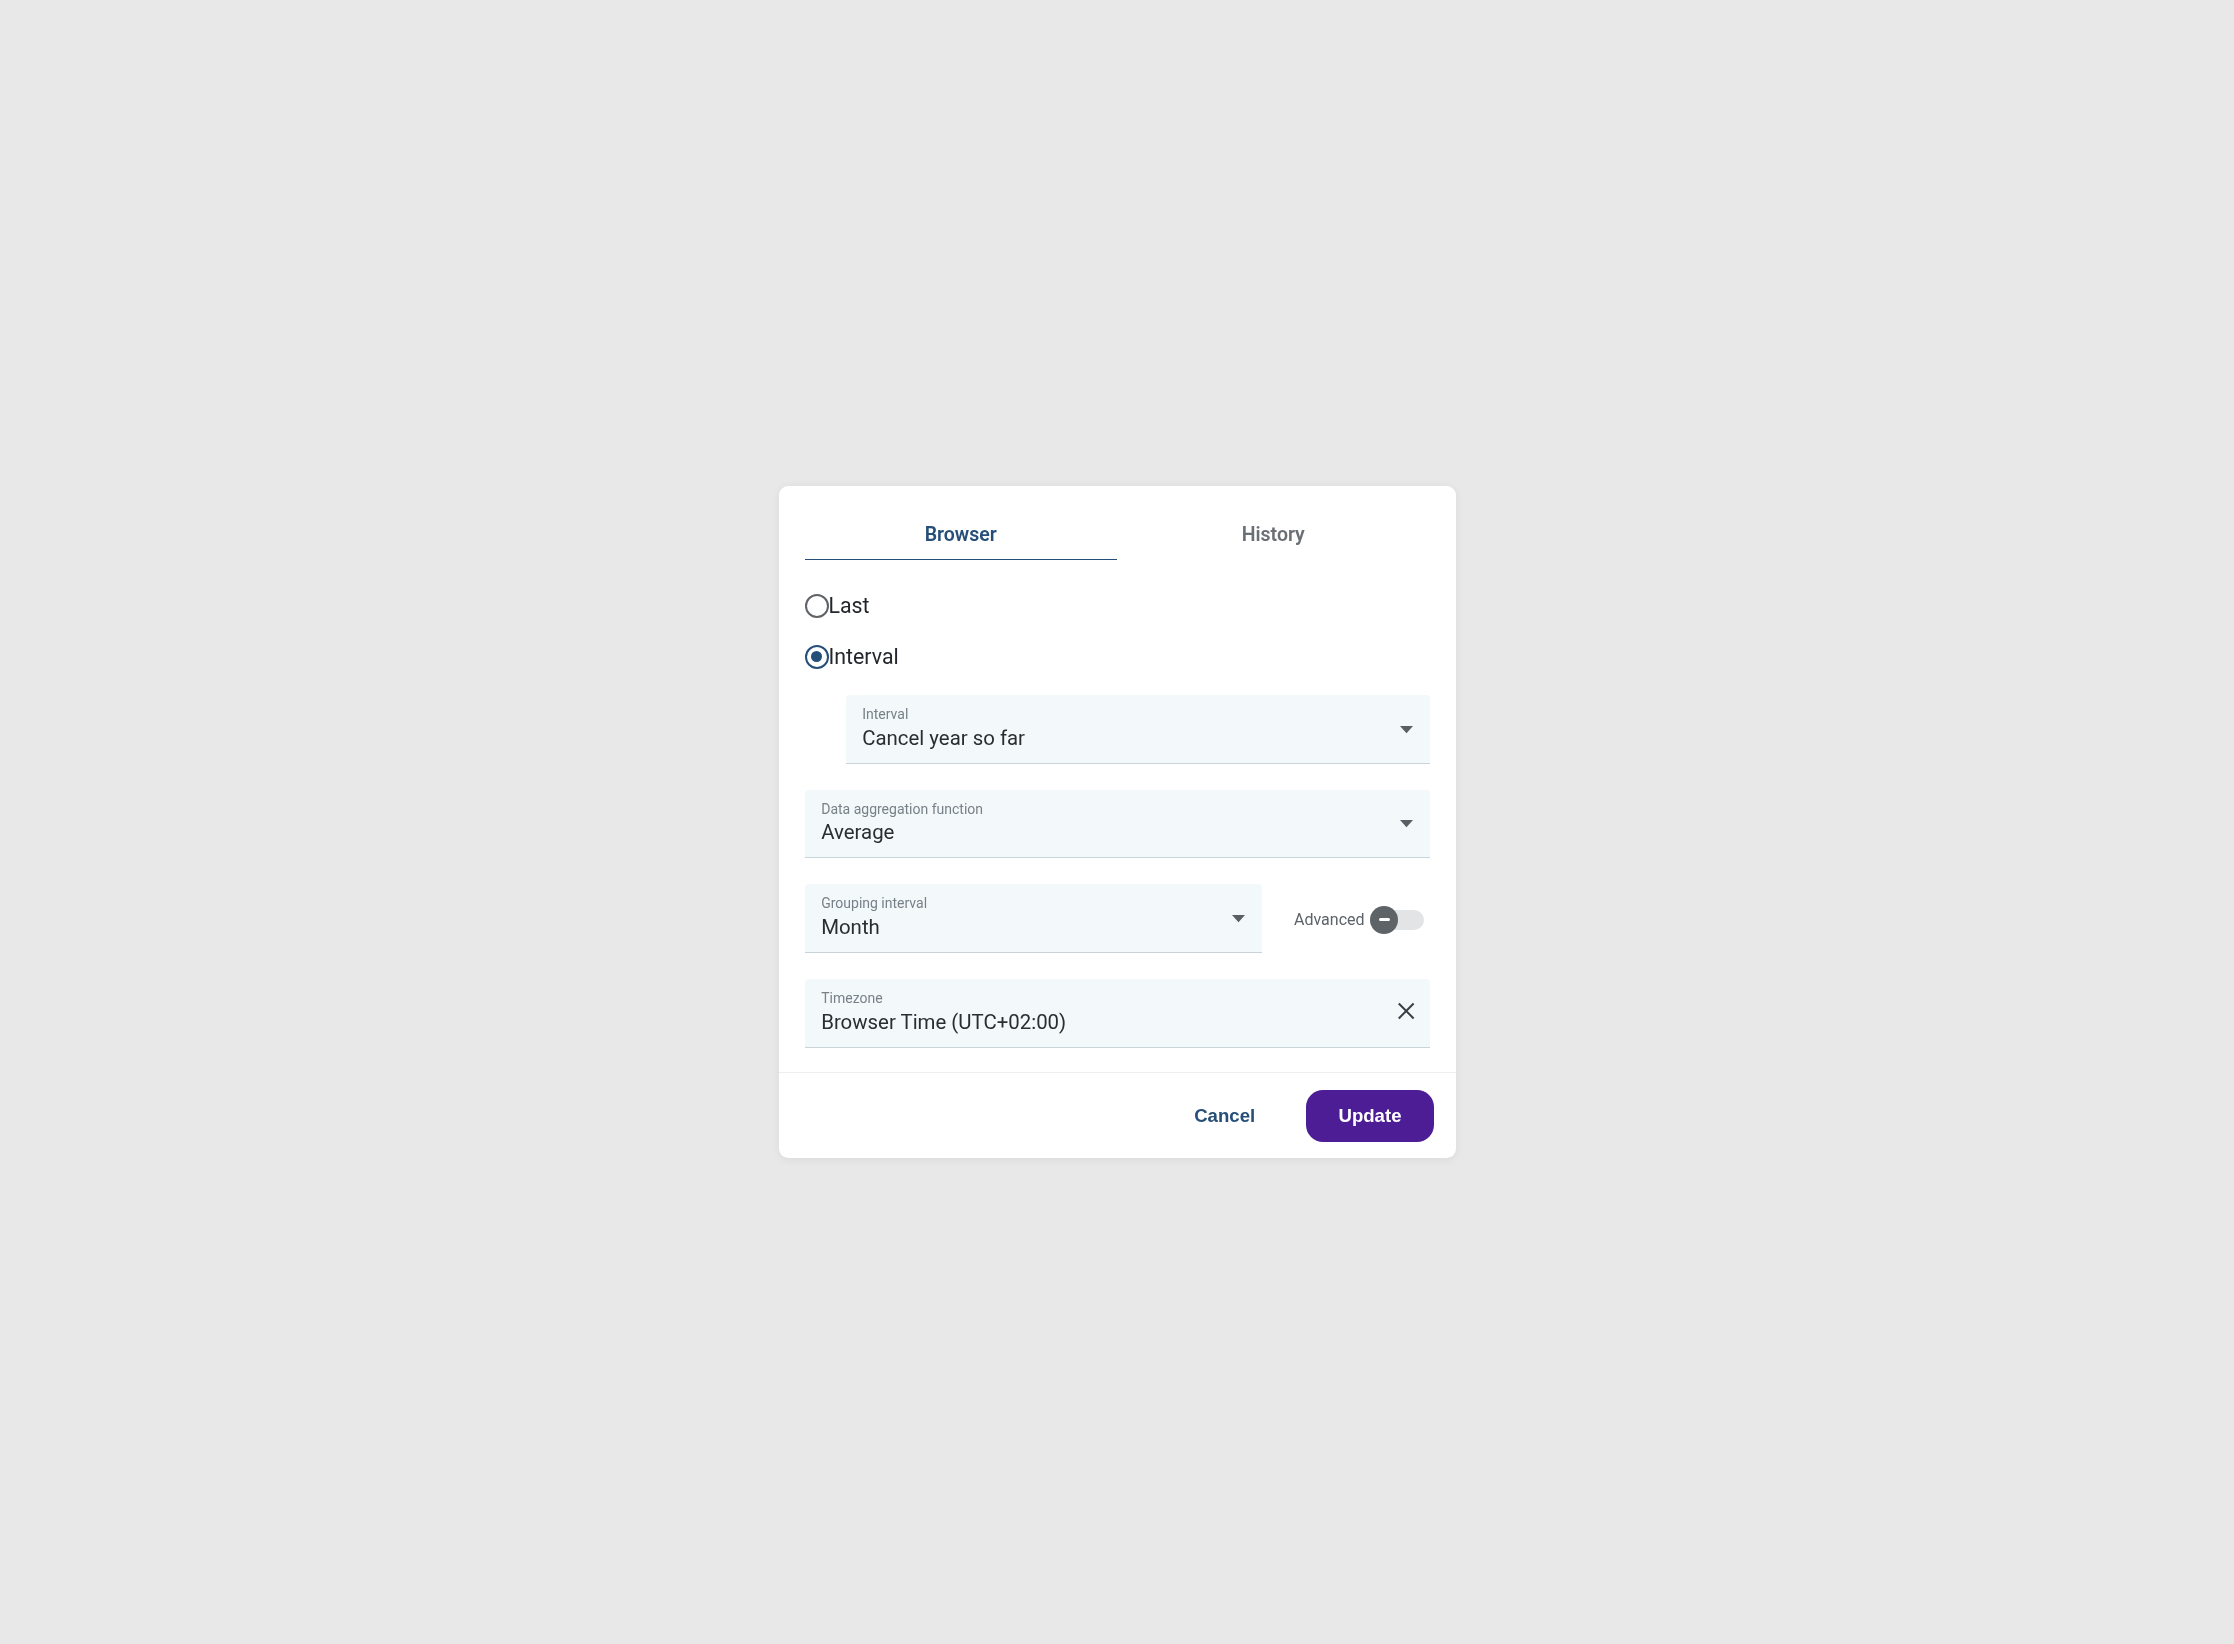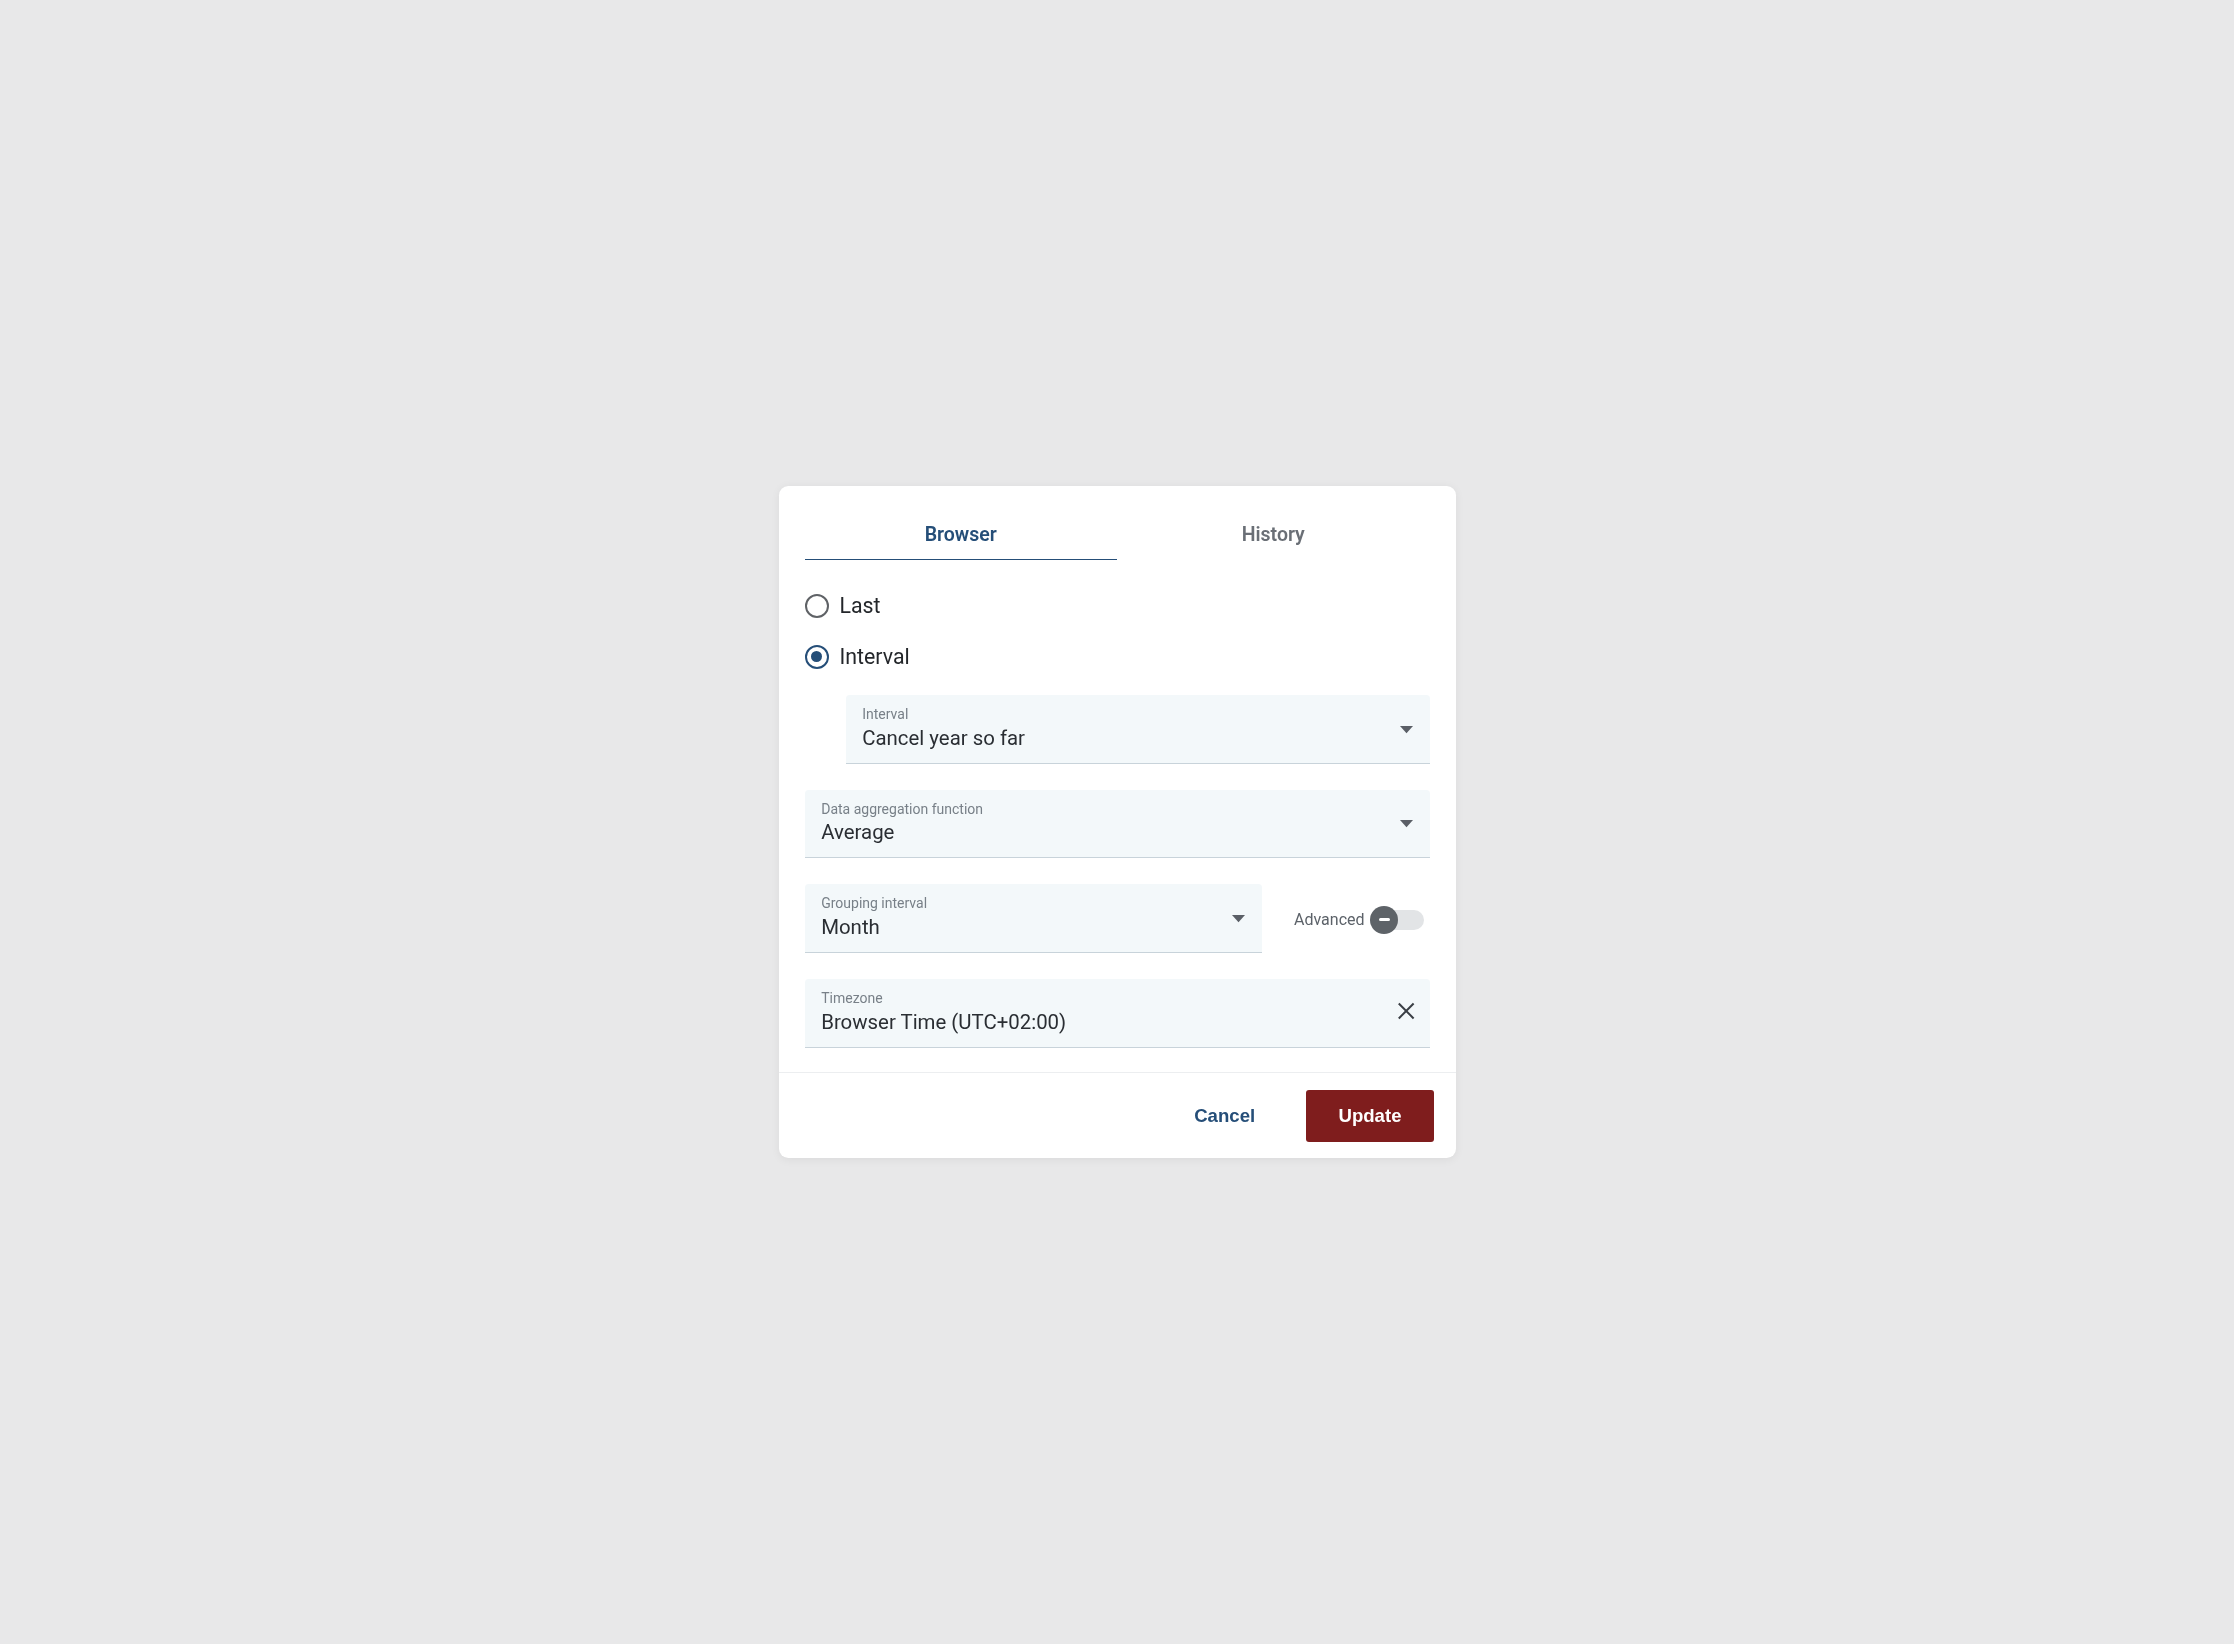--- a/index.html
+++ b/index.html
@@ -36,21 +36,20 @@
     .tab.active {
       color: #254e78;
       border-bottom: 1.9px solid #254e78;
     }
     .content {
       padding: 24px 26px 24px 26px;
     }
     .radio-row {
       display: flex;
       align-items: center;
-      gap: 11px;
       margin: 9.3px 0 26px 0;
     }
     .radio {
       width: 24px;
       height: 24px;
       border: 2.8px solid #5f6266;
       border-radius: 50%;
       display: flex;
       align-items: center;
       justify-content: center;
@@ -164,27 +163,27 @@
     .btn-text {
       background: none;
       border: none;
       font-size: 18.6px;
       font-weight: 600;
       color: #254e78;
       cursor: pointer;
       padding: 11px 9.3px;
     }
     .btn-primary {
-      background: #7f1d1d;
+      background: #4c1d95;
       color: #fff;
       border: none;
       font-size: 18.6px;
       font-weight: 600;
       padding: 15px 32px;
-      border-radius: 3px;
+      border-radius: 17px;
       cursor: pointer;
     }
   </style>
 </head>
 <body>
 
 <div class="modal">
 
   <div class="tabs">
     <div class="tab active">Browser</div>

